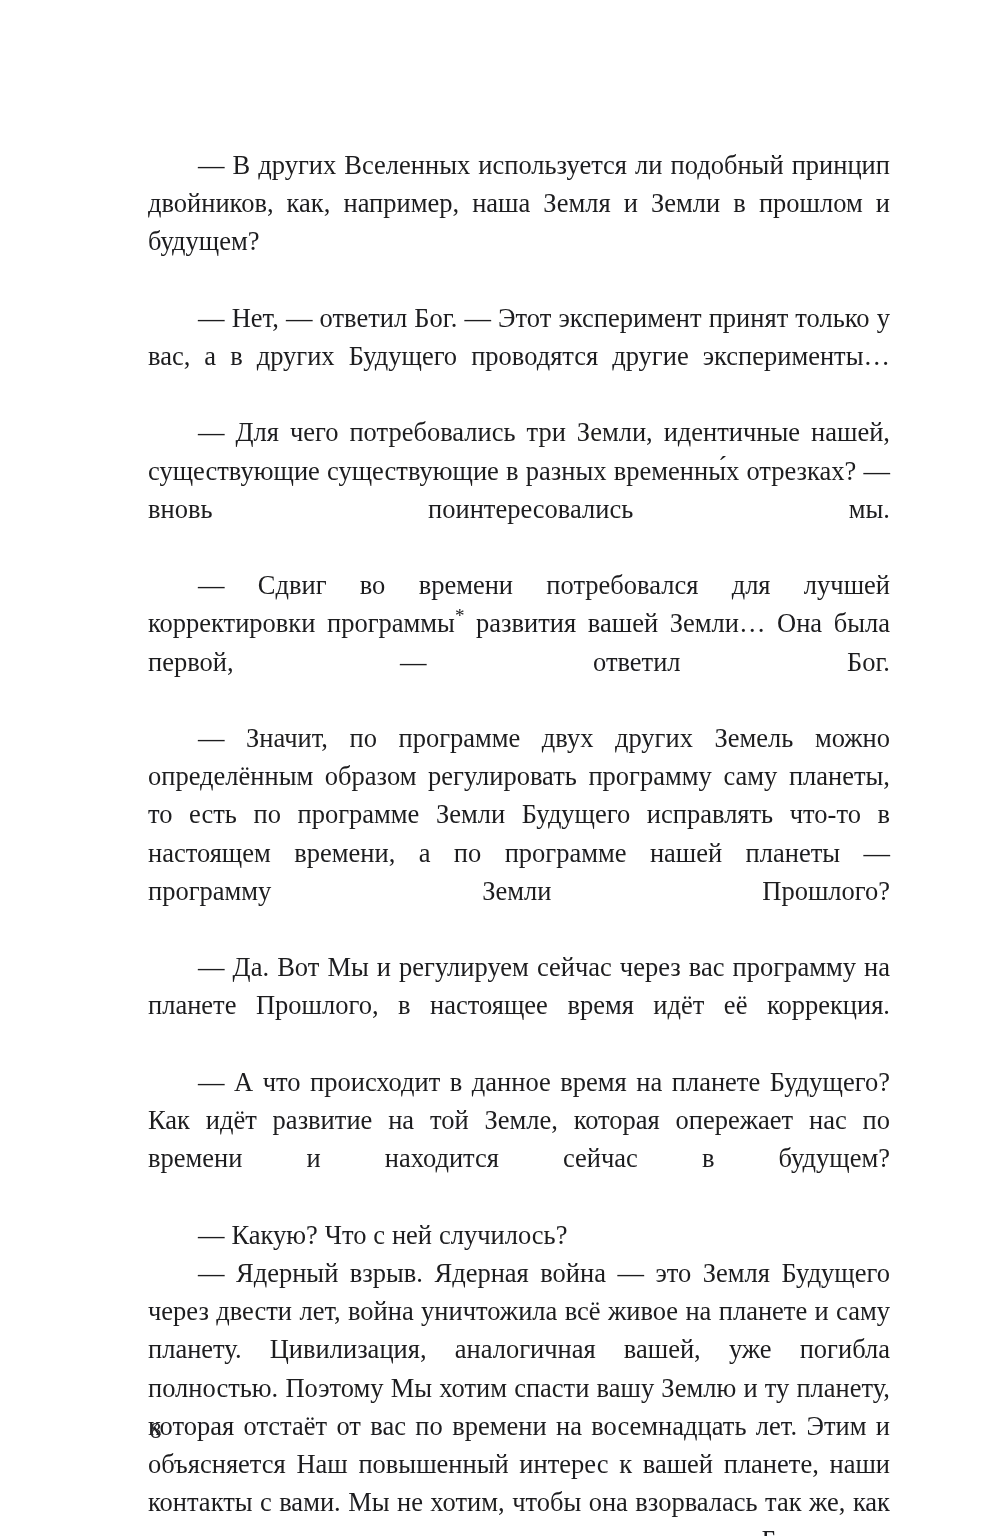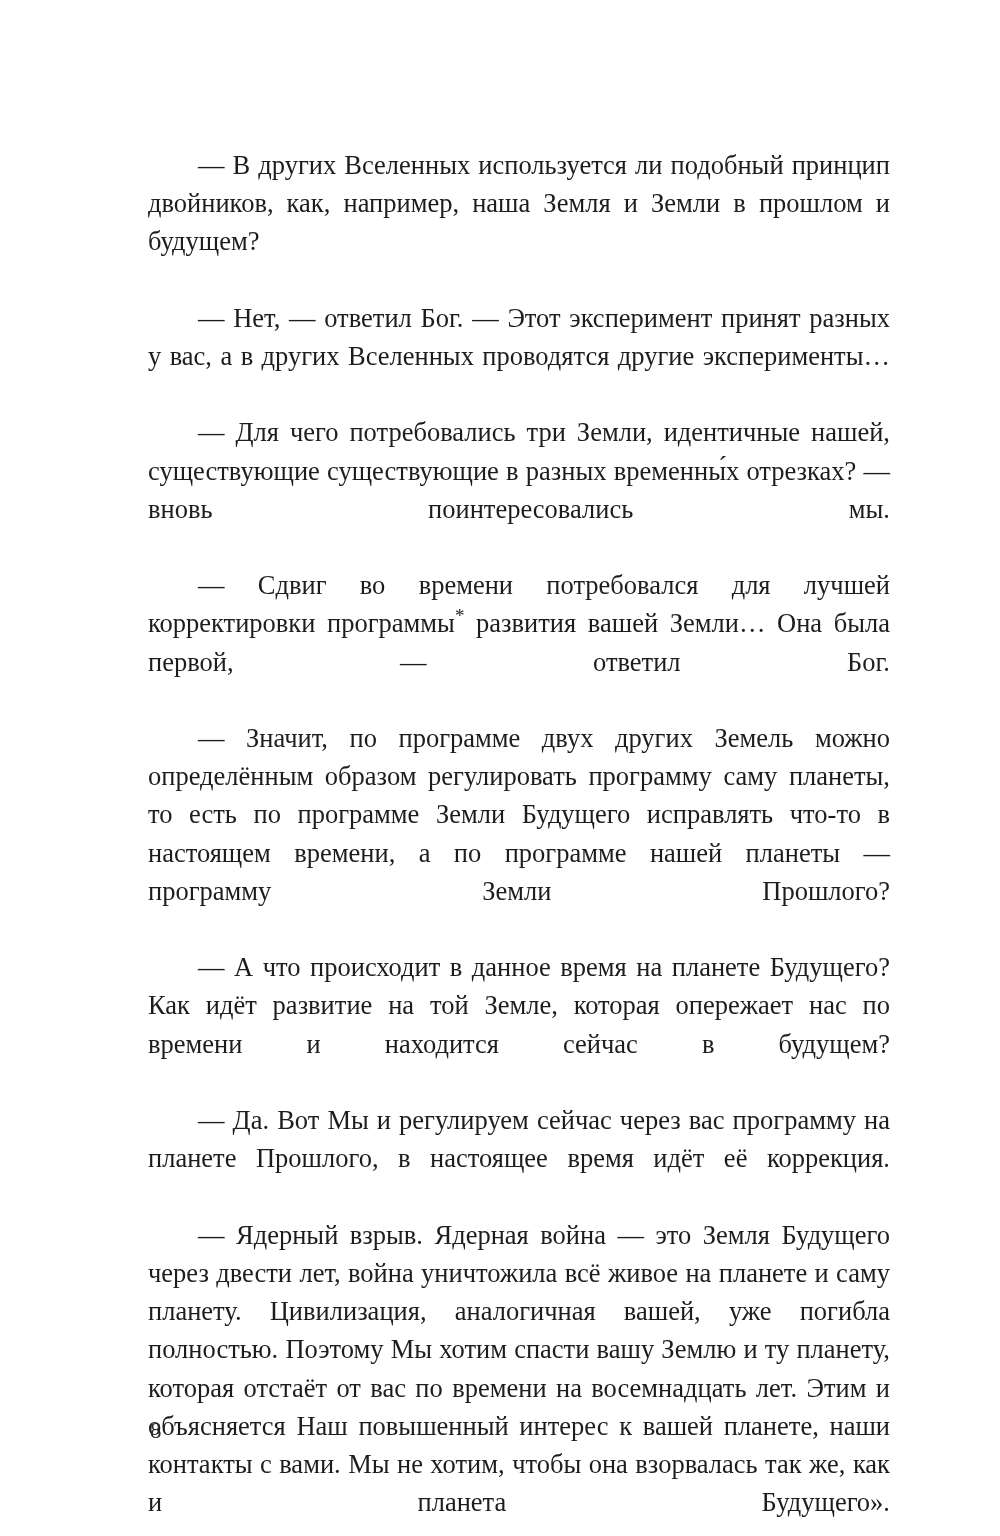--- a/index.html
+++ b/index.html
@@ -69,33 +69,34 @@
 </style>
 </head>
 <body>
 
 <div class="page">
 
   <div class="text-column">
 
     <p class="para">— В других Вселенных используется ли подобный принцип двойников, как, например, наша Земля и Земли в прошлом и будущем?</p>
 
-    <p class="para">— Нет, — ответил Бог. — Этот эксперимент принят разных у вас, а в других Вселенных проводятся другие эксперименты…</p>
+    <p class="para">— Нет, — ответил Бог. — Этот эксперимент принят только у вас, а в других Будущего проводятся другие эксперименты…</p>
 
     <p class="para">— Для чего потребовались три Земли, идентичные нашей, существующие существующие в разных временны́х отрезках? — вновь поинтересовались мы.</p>
 
     <p class="para"><span>— Сдвиг во времени потребовался для лучшей корректировки программы</span><span class="footnote-mark">*</span><span> развития вашей Земли… Она была первой, — ответил Бог.</span></p>
 
     <p class="para">— Значит, по программе двух других Земель можно определённым образом регулировать программу саму планеты, то есть по программе Земли Будущего исправлять что-то в настоящем времени, а по программе нашей планеты — программу Земли Прошлого?</p>
 
+    <p class="para">— Да. Вот Мы и регулируем сейчас через вас программу на планете Прошлого, в настоящее время идёт её коррекция.</p>
+
     <p class="para">— А что происходит в данное время на планете Будущего? Как идёт развитие на той Земле, которая опережает нас по времени и находится сейчас в будущем?</p>
 
-    <p class="para">— Да. Вот Мы и регулируем сейчас через вас программу на планете Прошлого, в настоящее время идёт её коррекция.</p>
 
-
+    <p class="para no-stretch">— Какую? Что с ней случилось?</p>
 
     <p class="para">— Ядерный взрыв. Ядерная война — это Земля Будущего через двести лет, война уничтожила всё живое на планете и саму планету. Цивилизация, аналогичная вашей, уже погибла полностью. Поэтому Мы хотим спасти вашу Землю и ту планету, которая отстаёт от вас по времени на восемнадцать лет. Этим и объясняется Наш повышенный интерес к вашей планете, наши контакты с вами. Мы не хотим, чтобы она взорвалась так же, как и планета Будущего».</p>
 
   </div>
 
   <div class="folio">8</div>
 
 </div>
 
 </body></html>

